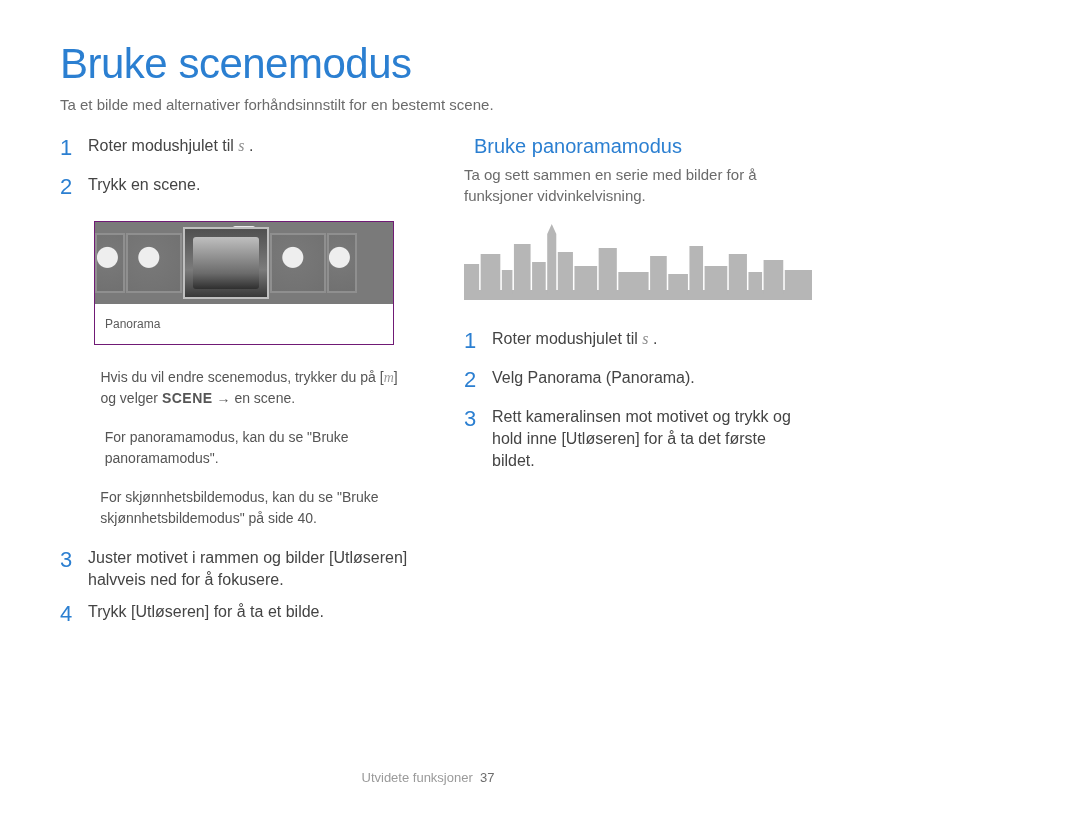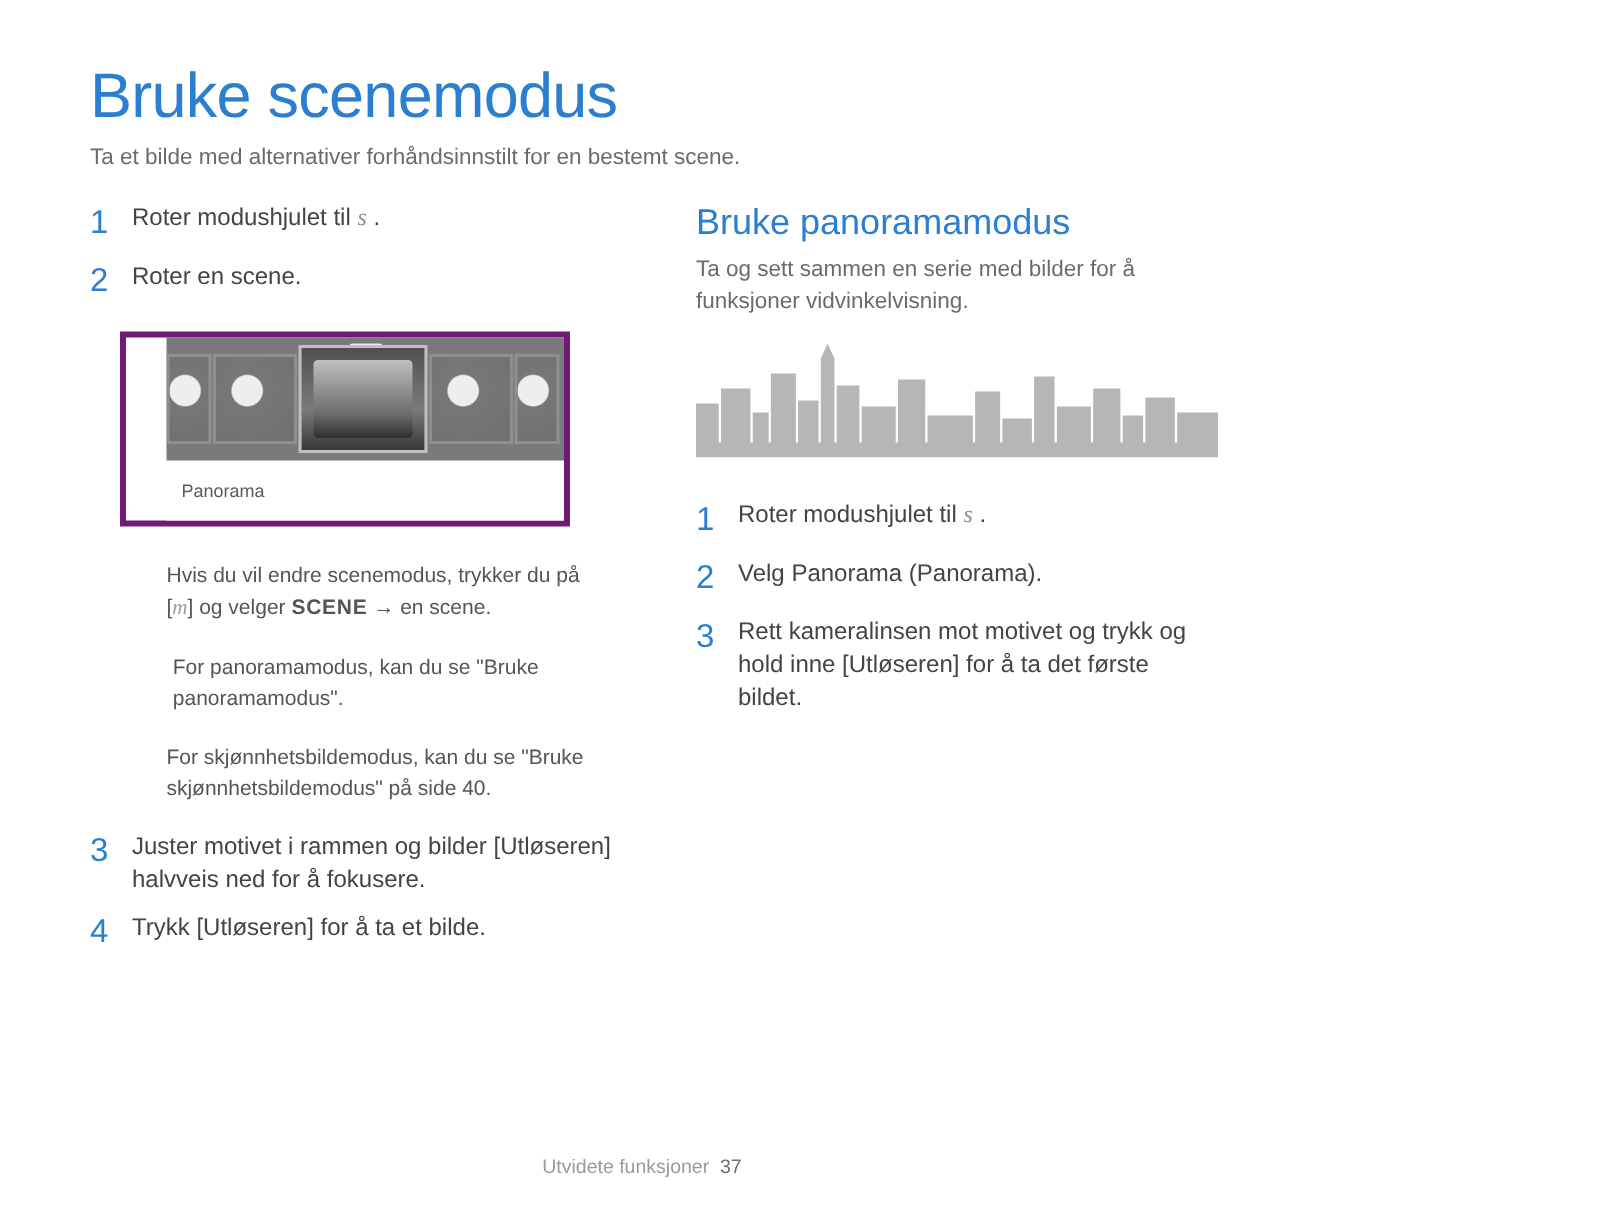--- a/index.html
+++ b/index.html
@@ -6,32 +6,32 @@
   html, body { width: 1080px; height: 815px; background: #fff; font-family: Arial, Helvetica, sans-serif; color: #4a4a4a; }
   .page { position: relative; width: 872px; height: 815px; padding: 40px 60px 0 60px; }
   .title { font-size: 42px; font-weight: 400; color: #2b7fd1; letter-spacing: -0.5px; margin-bottom: 8px; }
   .subtitle { font-size: 15px; color: #6b6b6b; margin-bottom: 22px; }
   .columns { display: flex; gap: 56px; }
   .col { flex: 1; }
   .step { display: flex; align-items: flex-start; margin-bottom: 10px; font-size: 16px; color: #444; line-height: 1.4; }
   .step .num { color: #2b7fd1; font-size: 22px; font-weight: 400; width: 28px; flex-shrink: 0; margin-top: -2px; }
   .step .txt { flex: 1; }
   .icon-s { font-style: italic; opacity: .6; font-family: Georgia, serif; }
-  .scene-display { width: 300px; border: 4px solid #701a75; margin: 18px 0 22px 20px; padding-left: 27px; }
+  .scene-display { width: 300px; border: 1px solid #701a75; margin: 18px 0 22px 34px; }
   .scene-strip { height: 82px; background: #7a7a7a; position: relative; overflow: hidden; display:flex; align-items:center; }
   .thumb { height: 60px; border: 2px solid #8f8f8f; background: radial-gradient(circle at 40% 40%, #eee 10px, #777 11px, #707070 100%); flex:0 0 56px; margin-right:1px; }
   .thumb.sel { flex:0 0 86px; height:72px; border-color:#bfbfbf; background: linear-gradient(#505050,#7b7b7b 60%,#383838); position:relative; }
   .thumb.half { flex:0 0 30px; }
   .thumb.sel::after{content:"";position:absolute;inset:8px;background:linear-gradient(#bfbfbf,#6b6b6b 70%,#2f2f2f);border-radius:3px;}
   .indicator{position:absolute;top:4px;left:50%;transform:translateX(-50%);width:22px;height:16px;background:#e9e9e9;border-radius:2px;display:flex;align-items:center;justify-content:center;}
   .indicator::after{content:"";border:4px solid transparent;border-top-color:#555;position:relative;top:2px;}
   .scene-label { height: 40px; display:flex; align-items:center; padding-left:10px; font-size:12px; color:#5b5b5b; background:#fff; }
-  .note-block { display:flex; margin: 0 0 18px 28px; font-size:14px; color:#555; line-height:1.5;gap:11px; }
+  .note-block { display:flex; margin: 0 0 18px 28px; font-size:14px; color:#555; line-height:1.5; }
   .note-block .bul { width:20px; }
-  .right-heading { font-size: 24px; color:#2b7fd1; font-weight:400; margin-bottom:6px; }
+  .right-heading { font-size: 20px; color:#2b7fd1; font-weight:400; margin-bottom:6px;margin-left:10px; }
   .right-sub { font-size:15px; color:#6b6b6b; line-height:1.4; margin-bottom:18px; }
   .skyline { height: 76px; margin-bottom: 28px; }
   .skyline svg { display:block; width:100%; height:100%; }
   .footer { position:absolute; bottom:30px; left:0; right:16px; text-align:center; font-size:13px; color:#9a9a9a; }
   .footer .pg { color:#6d6d6d; }
   .arrow { font-family: Arial; }
   .scene-word { font-family: "Arial Black", Arial; font-weight: 900; letter-spacing: 0.5px; }
 </style>
 </head>
 <body>
@@ -46,21 +46,21 @@
 
       <div class="step">
         <span class="num">1</span>
         <span class="txt">
           <span>Roter modushjulet til </span><span class="icon-s">s</span><span> .</span>
         </span>
       </div>
 
       <div class="step">
         <span class="num">2</span>
-        <span class="txt">Roter en scene.</span>
+        <span class="txt">Trykk en scene.</span>
       </div>
 
       <div class="scene-display">
         <div class="scene-strip">
           <div class="indicator"></div>
           <div class="thumb half"></div>
           <div class="thumb"></div>
           <div class="thumb sel"></div>
           <div class="thumb"></div>
           <div class="thumb half"></div>

